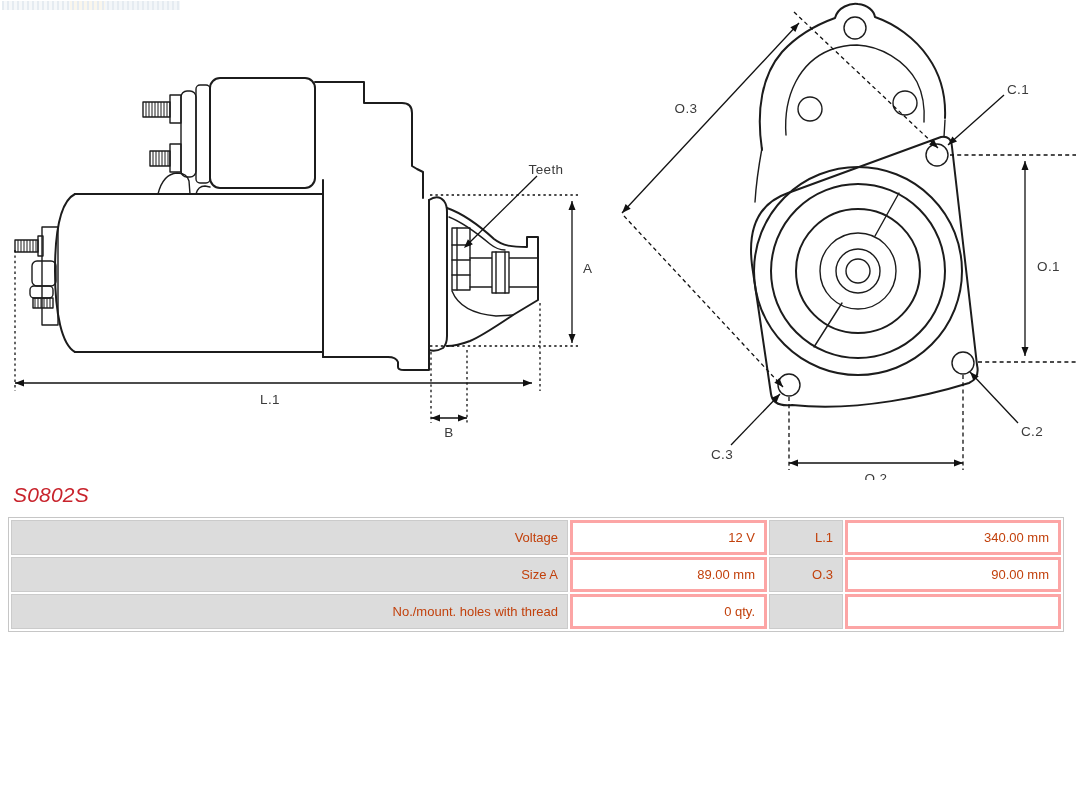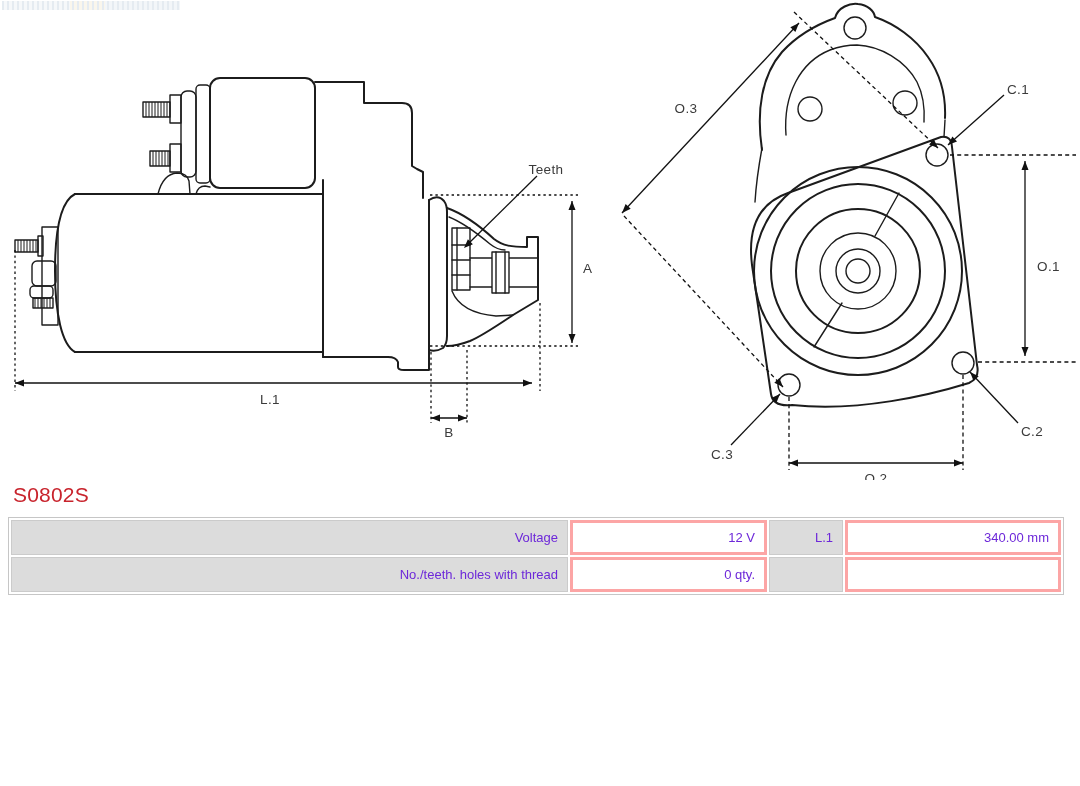--- a/index.html
+++ b/index.html
@@ -9,29 +9,29 @@
   }
   .wm{
     position:absolute;left:2px;top:1px;width:178px;height:9px;opacity:.5;
     background:
       repeating-linear-gradient(90deg,#ccd8e4 0 2px,rgba(255,255,255,0) 2px 5px),
       linear-gradient(90deg,#eef2f7 0 38%,#f6efda 38% 58%,#e8eef5 58% 100%);
   }
   .diag{position:absolute;left:0;top:0}
   .partno{
     position:absolute;left:13px;top:483px;
-    font-size:21px;line-height:24px;color:#c8232c;letter-spacing:.2px;
+    font-size:21px;line-height:24px;color:#c8232c;letter-spacing:.2px;font-style:italic;
   }
   table.spec{
     position:absolute;left:8px;top:517px;width:1056px;
     border-collapse:separate;border-spacing:2px;background:#fff;
     border:1px solid #c6c6c6;table-layout:fixed;
   }
   table.spec td{
-    height:29px;font-size:13px;color:#6d28d9;text-align:right;
+    height:29px;font-size:13px;color:#c2410c;text-align:right;
     padding:0 9px 0 12px;overflow:hidden;white-space:nowrap;vertical-align:middle;
   }
   td.l{background:#dcdcdc;border:1px solid #cbcbcb}
   td.v{background:#ffffff;border:3px solid #fca5a5}
 
   
   .part{stroke:#1c1c1c;stroke-width:2;fill:none;stroke-linejoin:round;stroke-linecap:round}
   .part2{stroke:#1c1c1c;stroke-width:1.4;fill:none;stroke-linejoin:round;stroke-linecap:round}
   .hatch{stroke:#1c1c1c;stroke-width:1;fill:none}
   .dim{stroke:#111;stroke-width:1.3;fill:none}
@@ -227,19 +227,25 @@
       <col style="width:216px">
   </colgroup>
   <tbody>
     <tr>
       <td class="l">Voltage</td>
       <td class="v">12 V</td>
       <td class="l">L.1</td>
       <td class="v">340.00 mm</td>
     </tr>
     <tr>
-      <td class="l">No./teeth. holes with thread</td>
+      <td class="l">Size A</td>
+      <td class="v">89.00 mm</td>
+      <td class="l">O.3</td>
+      <td class="v">90.00 mm</td>
+    </tr>
+    <tr>
+      <td class="l">No./mount. holes with thread</td>
       <td class="v">0 qty.</td>
       <td class="l"></td>
       <td class="v"></td>
     </tr>
   </tbody>
 </table>
 
 </body></html>

